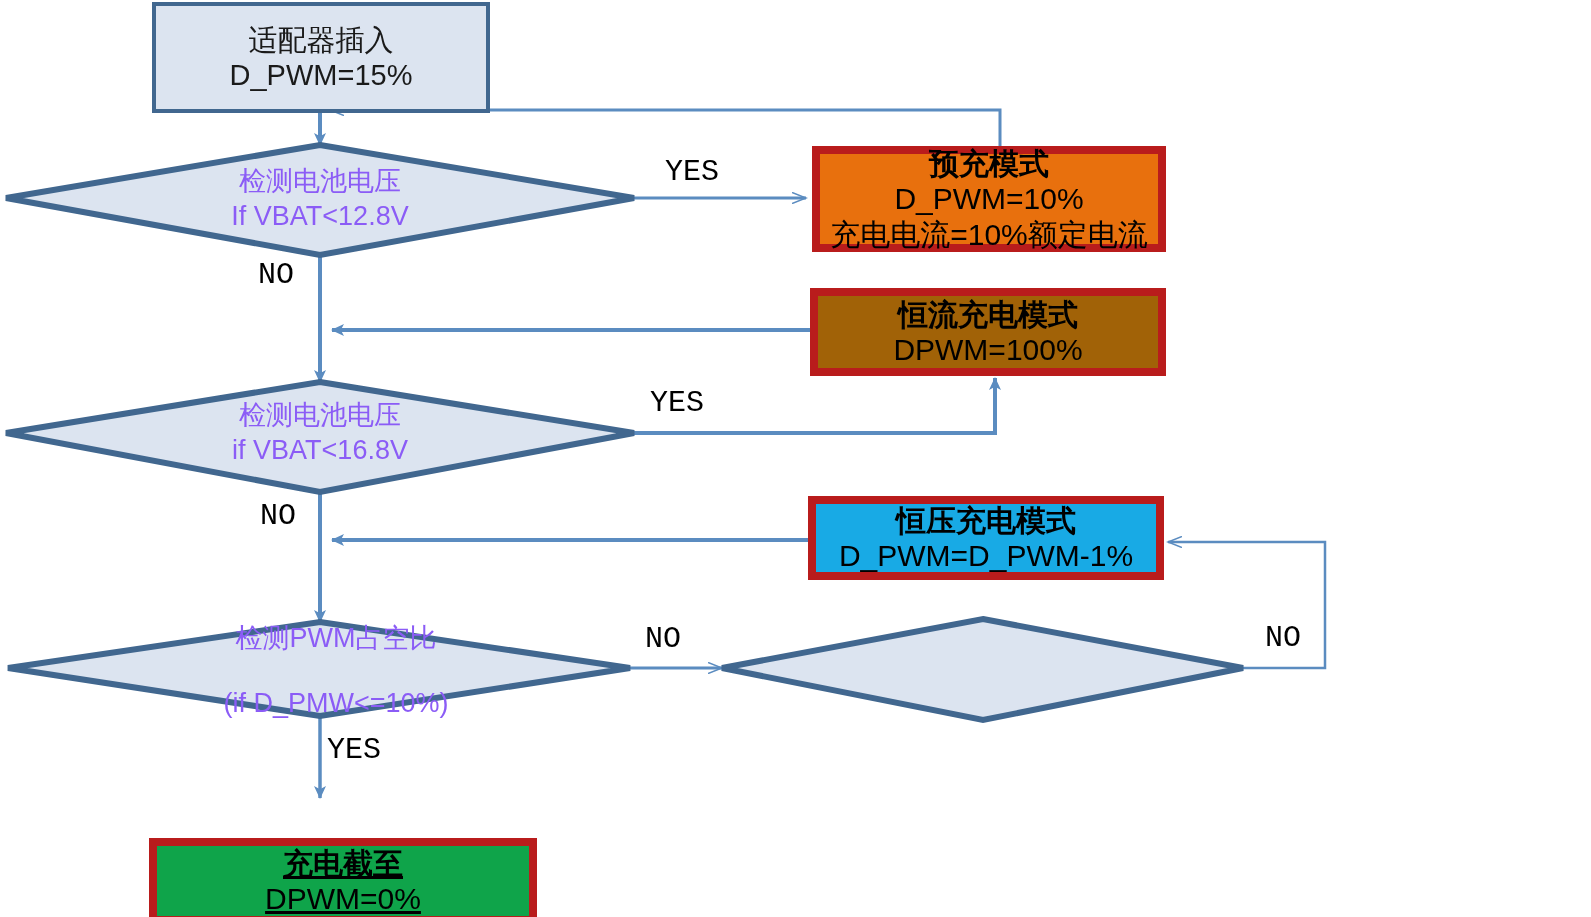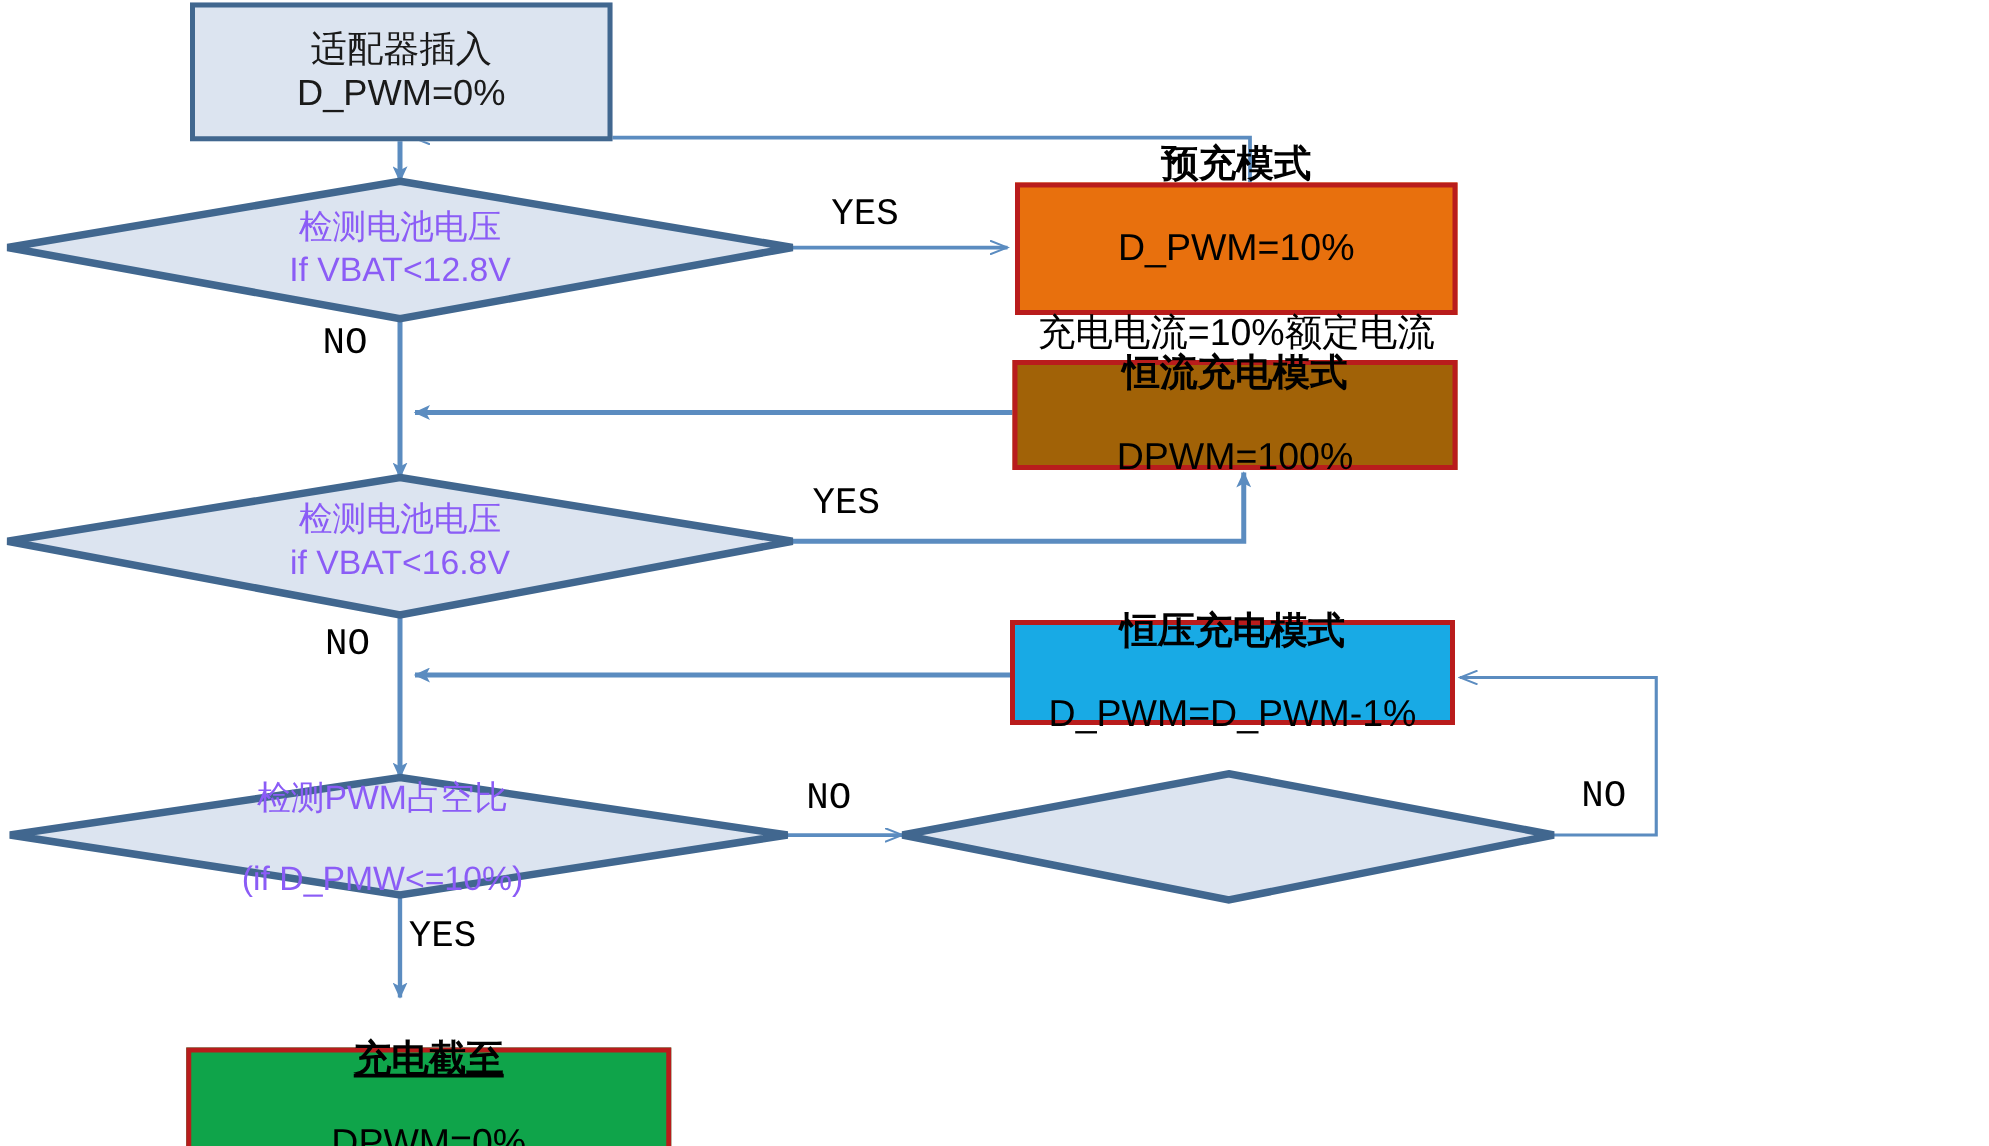--- a/index.html
+++ b/index.html
@@ -28,22 +28,21 @@
     box-sizing: border-box;
     display: flex;
     flex-direction: column;
     align-items: center;
     justify-content: center;
     text-align: center;
     color: #000000;
     line-height: 1.18;
   }
   .proc {
-    border: 4px solid #b91c1c;
-    gap: 32px;
+    border: 8px solid #b91c1c;
   }
   .proc .title {
     font-weight: bold;
     font-size: 30px;
   }
   .proc .line {
     font-size: 30px;
   }
   .start-box {
     background: #DCE4F0;
@@ -111,21 +110,21 @@
     <path d="M320,716 L320,798" fill="none" stroke="#5B8CC0" stroke-width="3.5" marker-end="url(#ah)"></path>
 
     <polygon points="320,145 634,198 320,255 6,198" fill="#DCE4F0" stroke="#41678F" stroke-width="6"></polygon>
     <polygon points="320,382 634,433 320,492 6,433" fill="#DCE4F0" stroke="#41678F" stroke-width="6"></polygon>
     <polygon points="320,622 630,668 320,716 8,668" fill="#DCE4F0" stroke="#41678F" stroke-width="6"></polygon>
     <polygon points="983,619 1243,668 983,720 722,668" fill="#DCE4F0" stroke="#41678F" stroke-width="6"></polygon>
   </svg>
 
   <div class="node start-box" style="left:152px; top:2px; width:338px; height:111px;">
     <div class="line">适配器插入</div>
-    <div class="line">D_PWM=0%</div>
+    <div class="line">D_PWM=15%</div>
   </div>
 
   <div class="diamond-text" style="left:140px; top:160px; width:360px; height:78px;">
     <div>检测电池电压</div>
     <div>If VBAT&lt;12.8V</div>
   </div>
 
   <div class="node proc" style="left:812px; top:146px; width:354px; height:106px; background:#E8700D;">
     <div class="title">预充模式</div>
     <div class="line">D_PWM=10%</div>
@@ -140,21 +139,21 @@
   <div class="diamond-text" style="left:140px; top:394px; width:360px; height:78px;">
     <div>检测电池电压</div>
     <div>if VBAT&lt;16.8V</div>
   </div>
 
   <div class="node proc" style="left:808px; top:496px; width:356px; height:84px; background:#18AAE5;text-align:center;">
     <div class="title">恒压充电模式</div>
     <div class="line">D_PWM=D_PWM-1%</div>
   </div>
 
-  <div class="diamond-text" style="left:126px; top:632px; width:360px; height:78px;gap:30px;">
+  <div class="diamond-text" style="left:156px; top:632px; width:360px; height:78px;gap:30px;">
     <div>检测PWM占空比</div>
     <div>(if D_PMW&lt;=10%)</div>
   </div>
 
 
   <div class="node proc" style="left:149px; top:838px; width:388px; height:86px; background:#0FA44A;text-decoration:underline;">
     <div class="title">充电截至</div>
     <div class="line">DPWM=0%</div>
   </div>
 

